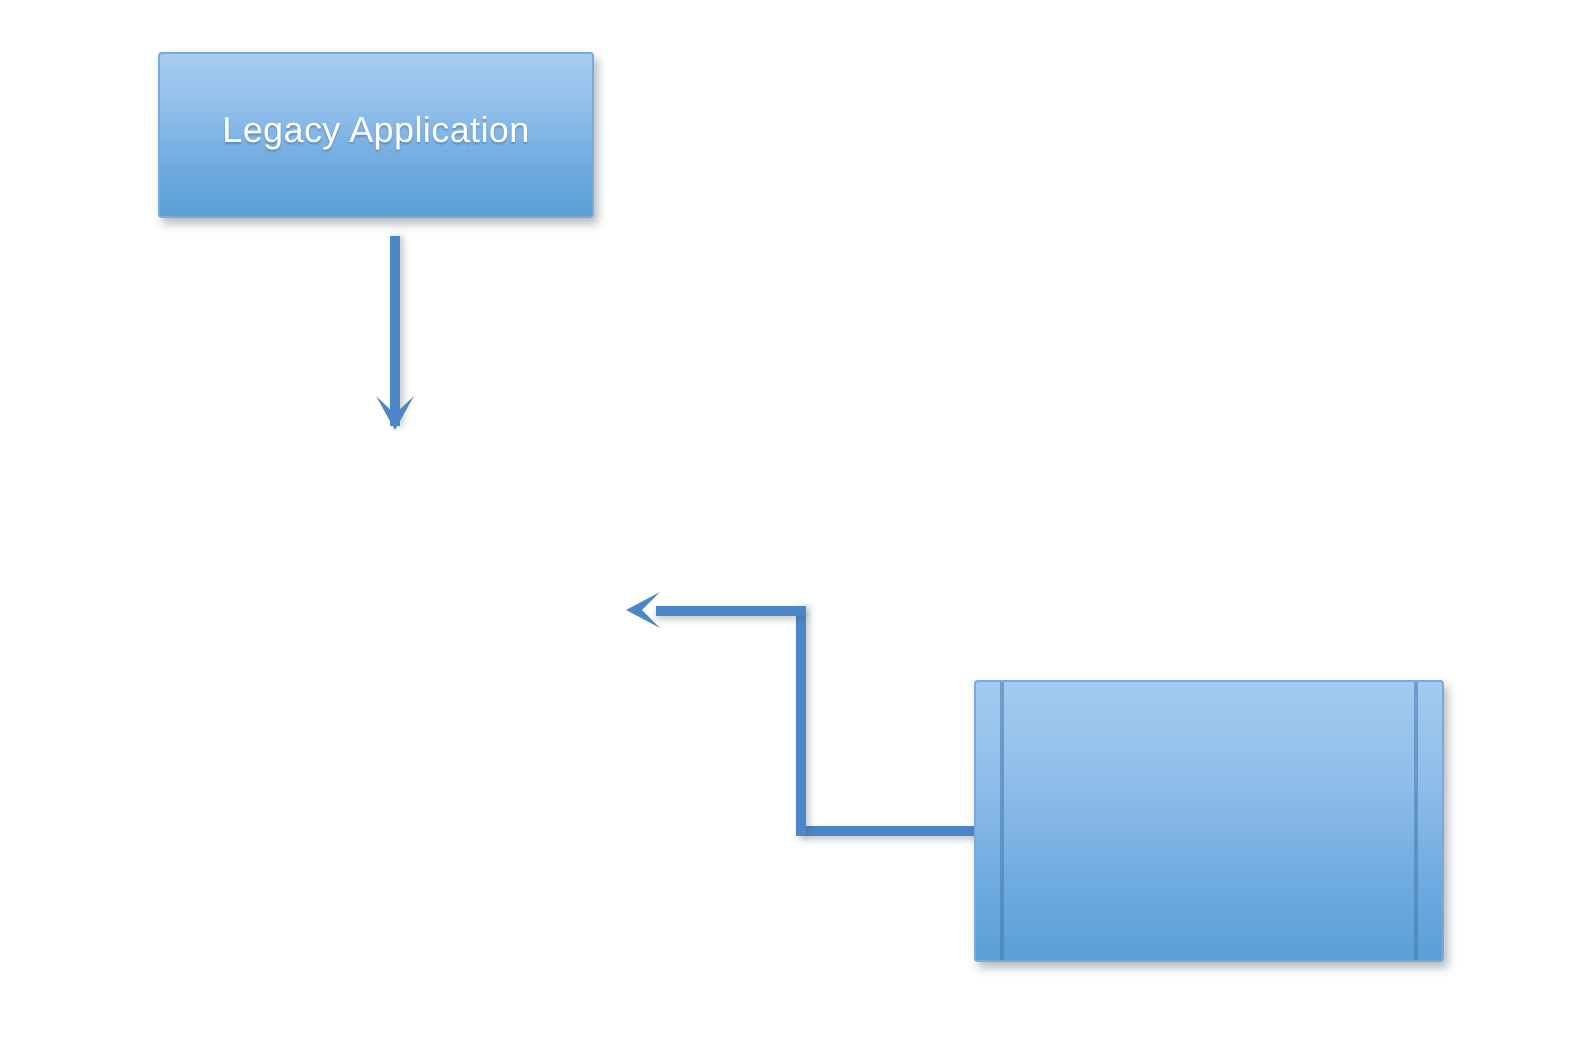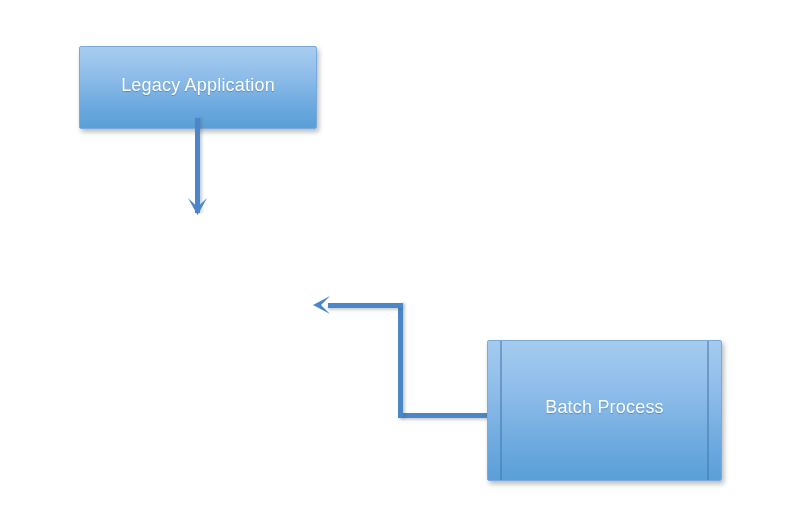--- a/index.html
+++ b/index.html
@@ -30,22 +30,22 @@
     letter-spacing: 0.2px;
     white-space: nowrap;
     text-shadow: 0 1px 1px rgba(30, 70, 120, 0.35);
     pointer-events: none;
   }
 
   
   #legacy-app {
     position: absolute;
     left: 79px;
-    top: 46px;
-    width: 238px;
+    top: 26px;
+    width: 218px;
     height: 83px;
     background: linear-gradient(to bottom, #a8cdf0 0%, #8fbde9 35%, #6aa8de 75%, #5a9fd8 100%);
     border: 1px solid #7ba9d8;
     border-radius: 2px;
     box-shadow: 2px 3px 5px rgba(80, 90, 100, 0.42);
     box-sizing: border-box;
   }
   #legacy-app .node-label {
     top: 28px;
   }
@@ -181,16 +181,15 @@
   <div class="conn conn-h" id="conn-batch-h2"></div>
   <div class="arrowhead" id="arrowhead-batch-db">
     <svg width="23" height="22" viewBox="0 0 23 22">
       <path d="M21 2 L4 11 L21 20 L12 11 Z" fill="#4a86c8"></path>
     </svg>
   </div>
 
   <div id="batch-process">
     <div class="rail rail-left"></div>
     <div class="rail rail-right"></div>
-    <div class="node-label">Batch Process</div>
   </div>
 
 </div>
 
 </body></html>

